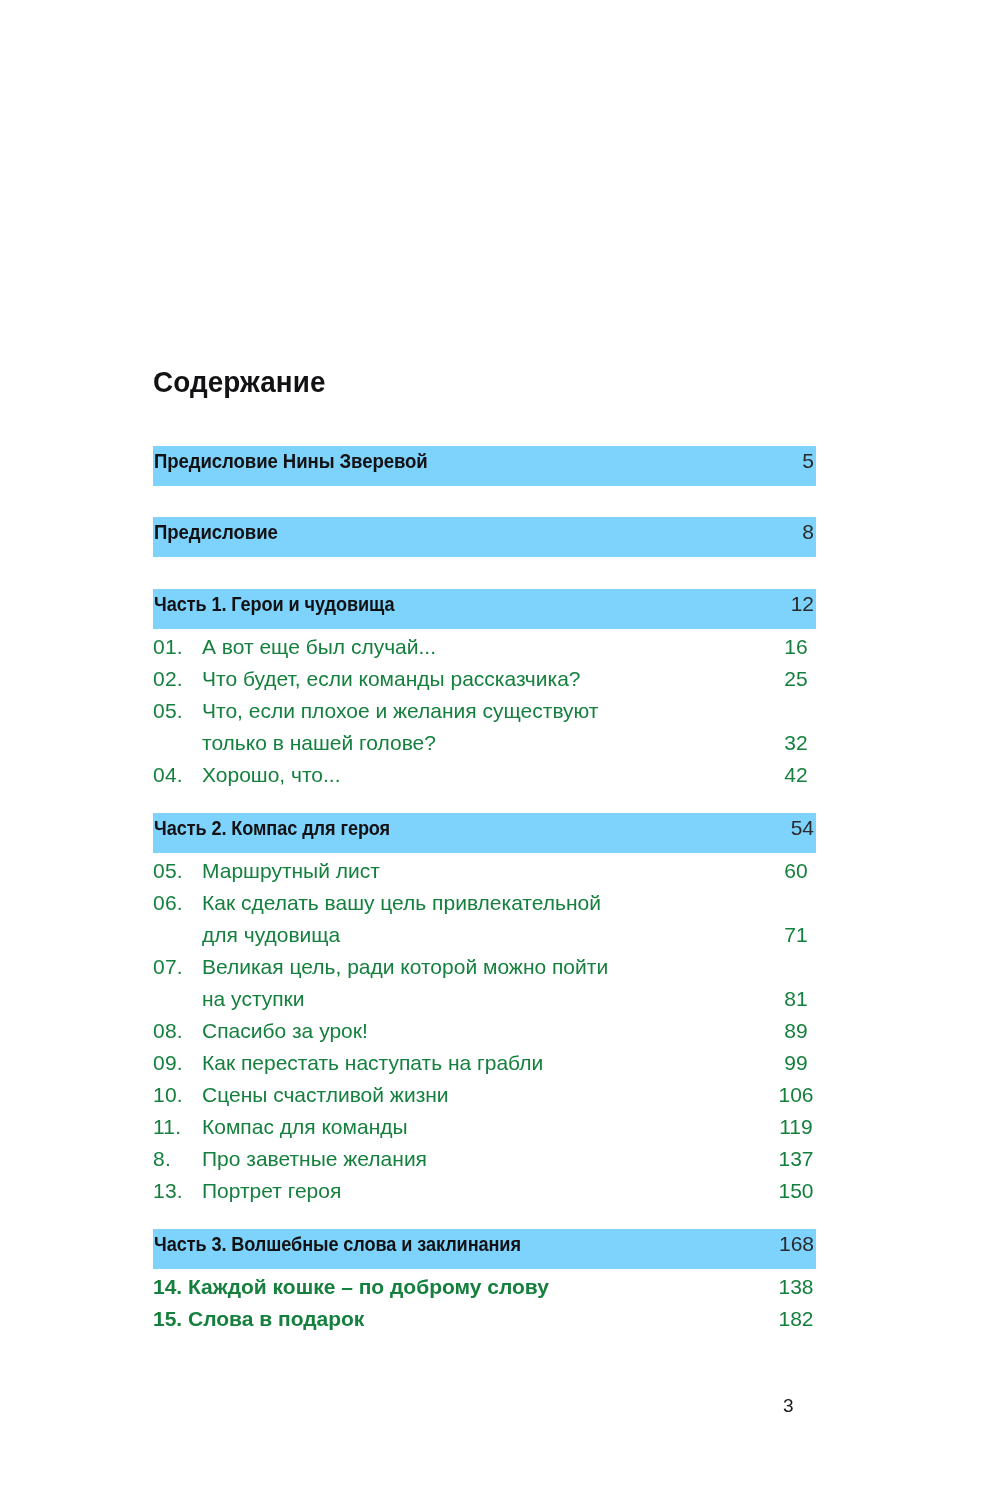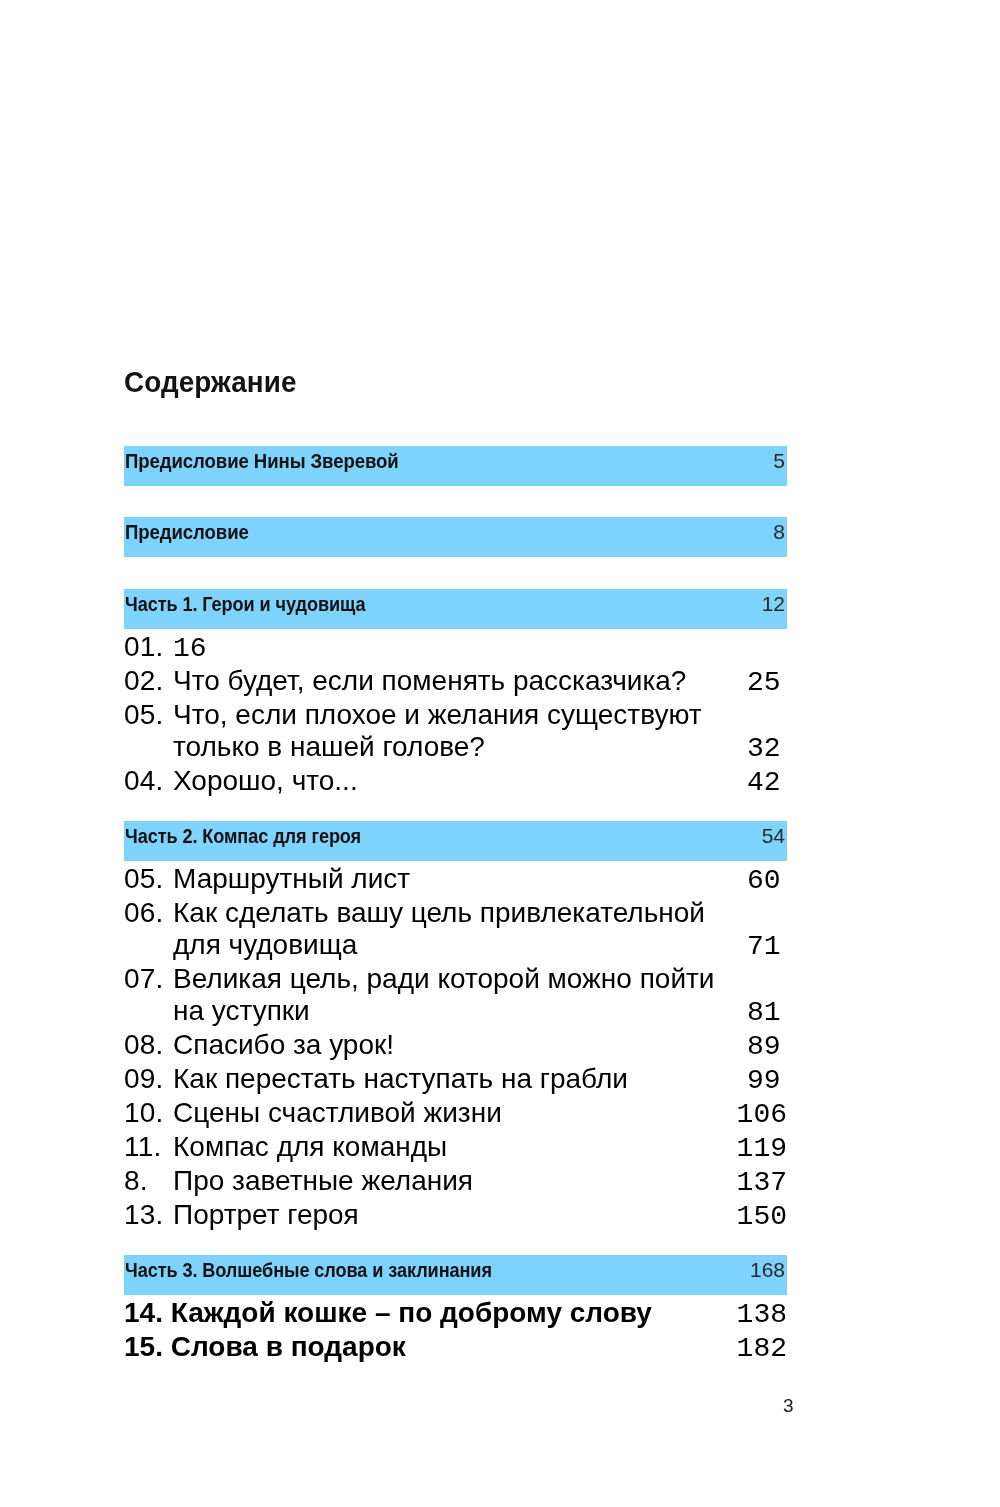--- a/index.html
+++ b/index.html
@@ -15,21 +15,21 @@
     height: 1507px;
     background: #ffffff;
     font-family: "Liberation Sans", "DejaVu Sans", sans-serif;
     color: #17171a;
     overflow: hidden;
     box-sizing: border-box;
   }
 
   .toc {
     position: absolute;
-    left: 124px;
+    left: 153px;
     top: 367px;
     width: 663px;
   }
 
   
   .toc-title {
     font-size: 29px;
     font-weight: 700;
     letter-spacing: 0.1px;
     line-height: 1.1;
@@ -78,42 +78,41 @@
   .gap-part1    { height: 32px; }
   .gap-part2    { height: 22px; }
   .gap-part3    { height: 22px; }
 
   
   .entries { margin-top: 2px; }
 
   .entry {
     display: flex;
     align-items: baseline;
-    font-size: 28px;
+    font-size: 21px;
     line-height: 32px;
-    color: #000000;
+    color: #15803d;
     font-weight: 400;
   }
 
   .entry .num {
     width: 49px;
     flex: none;
     letter-spacing: 0.2px;
   }
 
   .entry .title {
     flex: 1 1 auto;
     padding-right: 12px;
   }
 
   .entry .pg {
     flex: none;
-    text-align: left;
+    text-align: center;
     min-width: 40px;
-    font-family: Liberation Mono, monospace;
   }
 
   
   .entry.cont .num { visibility: hidden; }
 
   
   .entry.flat .label {
     flex: 1 1 auto;
     padding-right: 12px;
     font-weight: bold;
@@ -153,26 +152,27 @@
     <div class="gap-part1"></div>
 
     <div class="band part">
       <span class="band-label">Часть 1. Герои и чудовища</span>
       <span class="band-page">12</span>
     </div>
 
     <div class="entries">
       <div class="entry">
         <span class="num">01.</span>
+        <span class="title">А вот еще был случай...</span>
         <span class="pg">16</span>
       </div>
 
       <div class="entry">
         <span class="num">02.</span>
-        <span class="title">Что будет, если поменять рассказчика?</span>
+        <span class="title">Что будет, если команды рассказчика?</span>
         <span class="pg">25</span>
       </div>
 
       <div class="entry">
         <span class="num">05.</span>
         <span class="title">Что, если плохое и желания существуют</span>
         <span class="pg"></span>
       </div>
       <div class="entry cont">
         <span class="num"></span>

